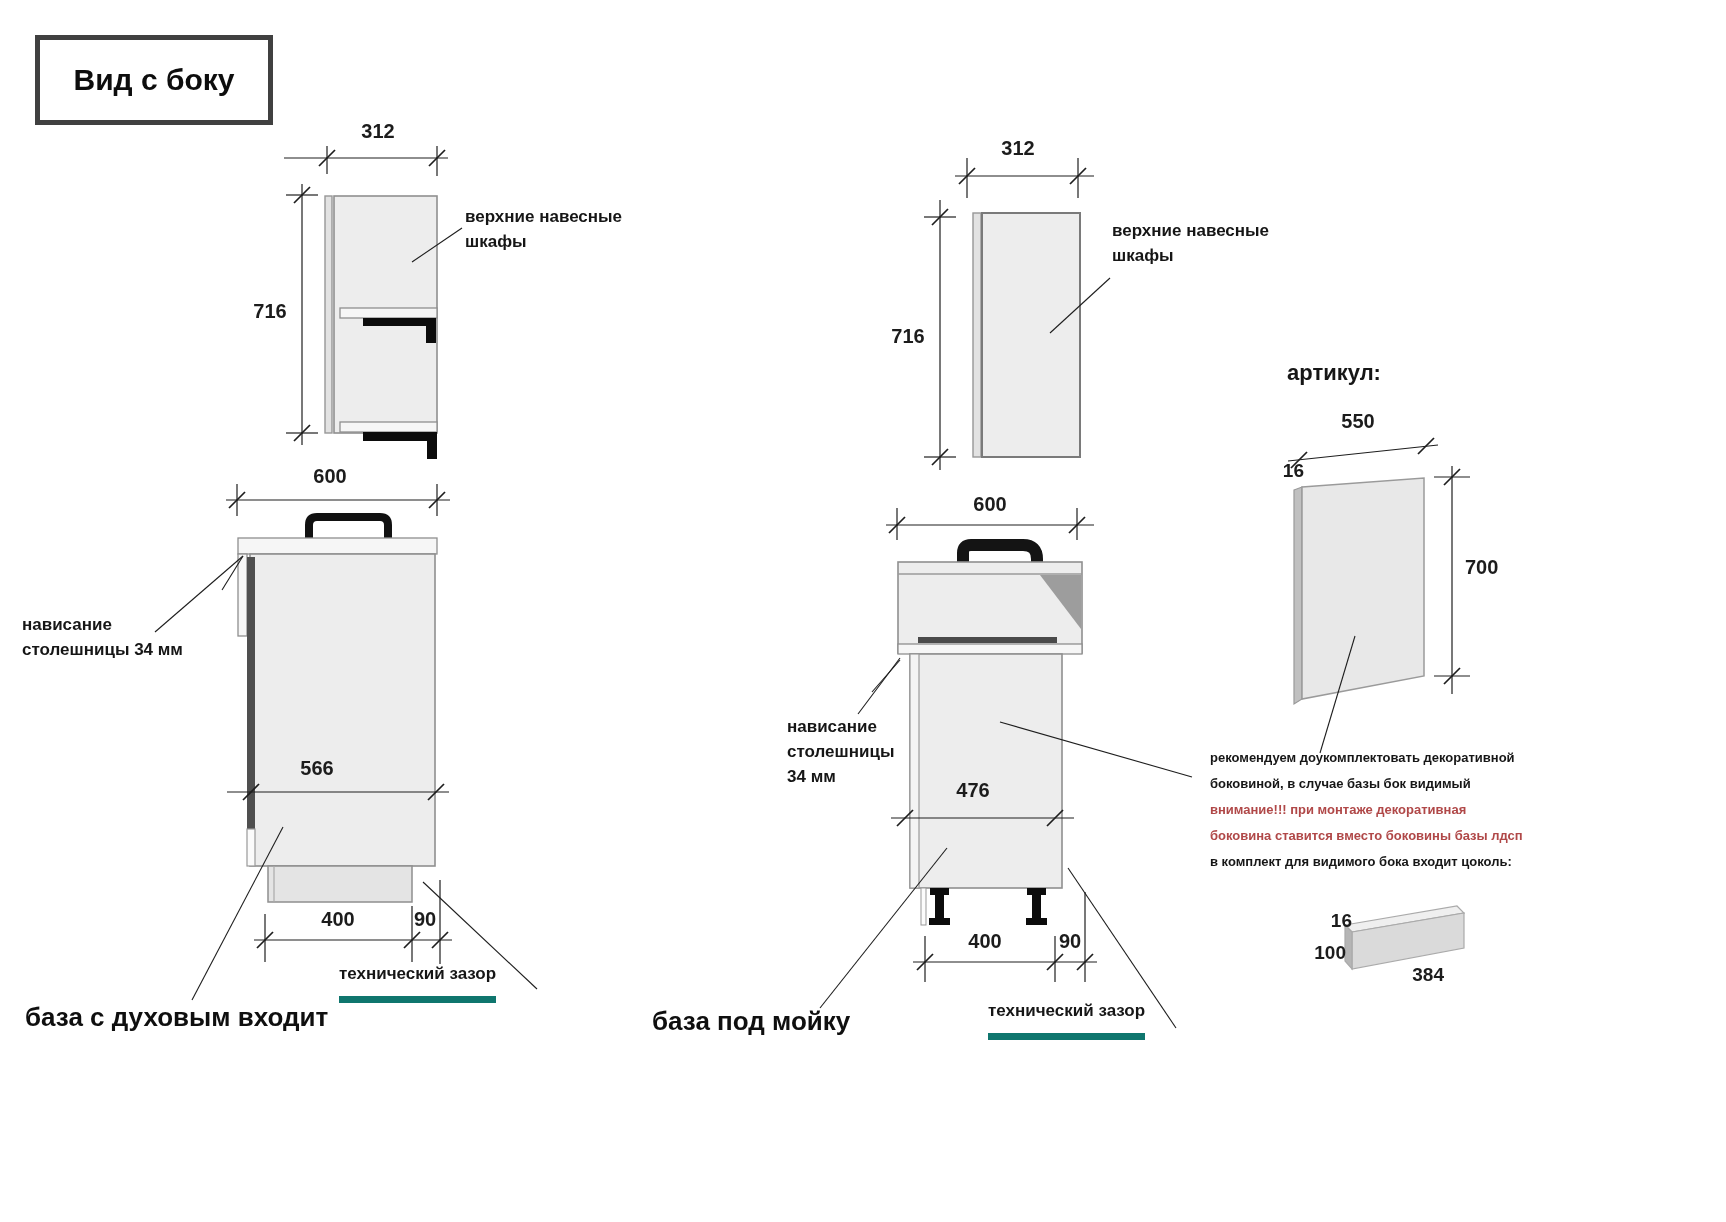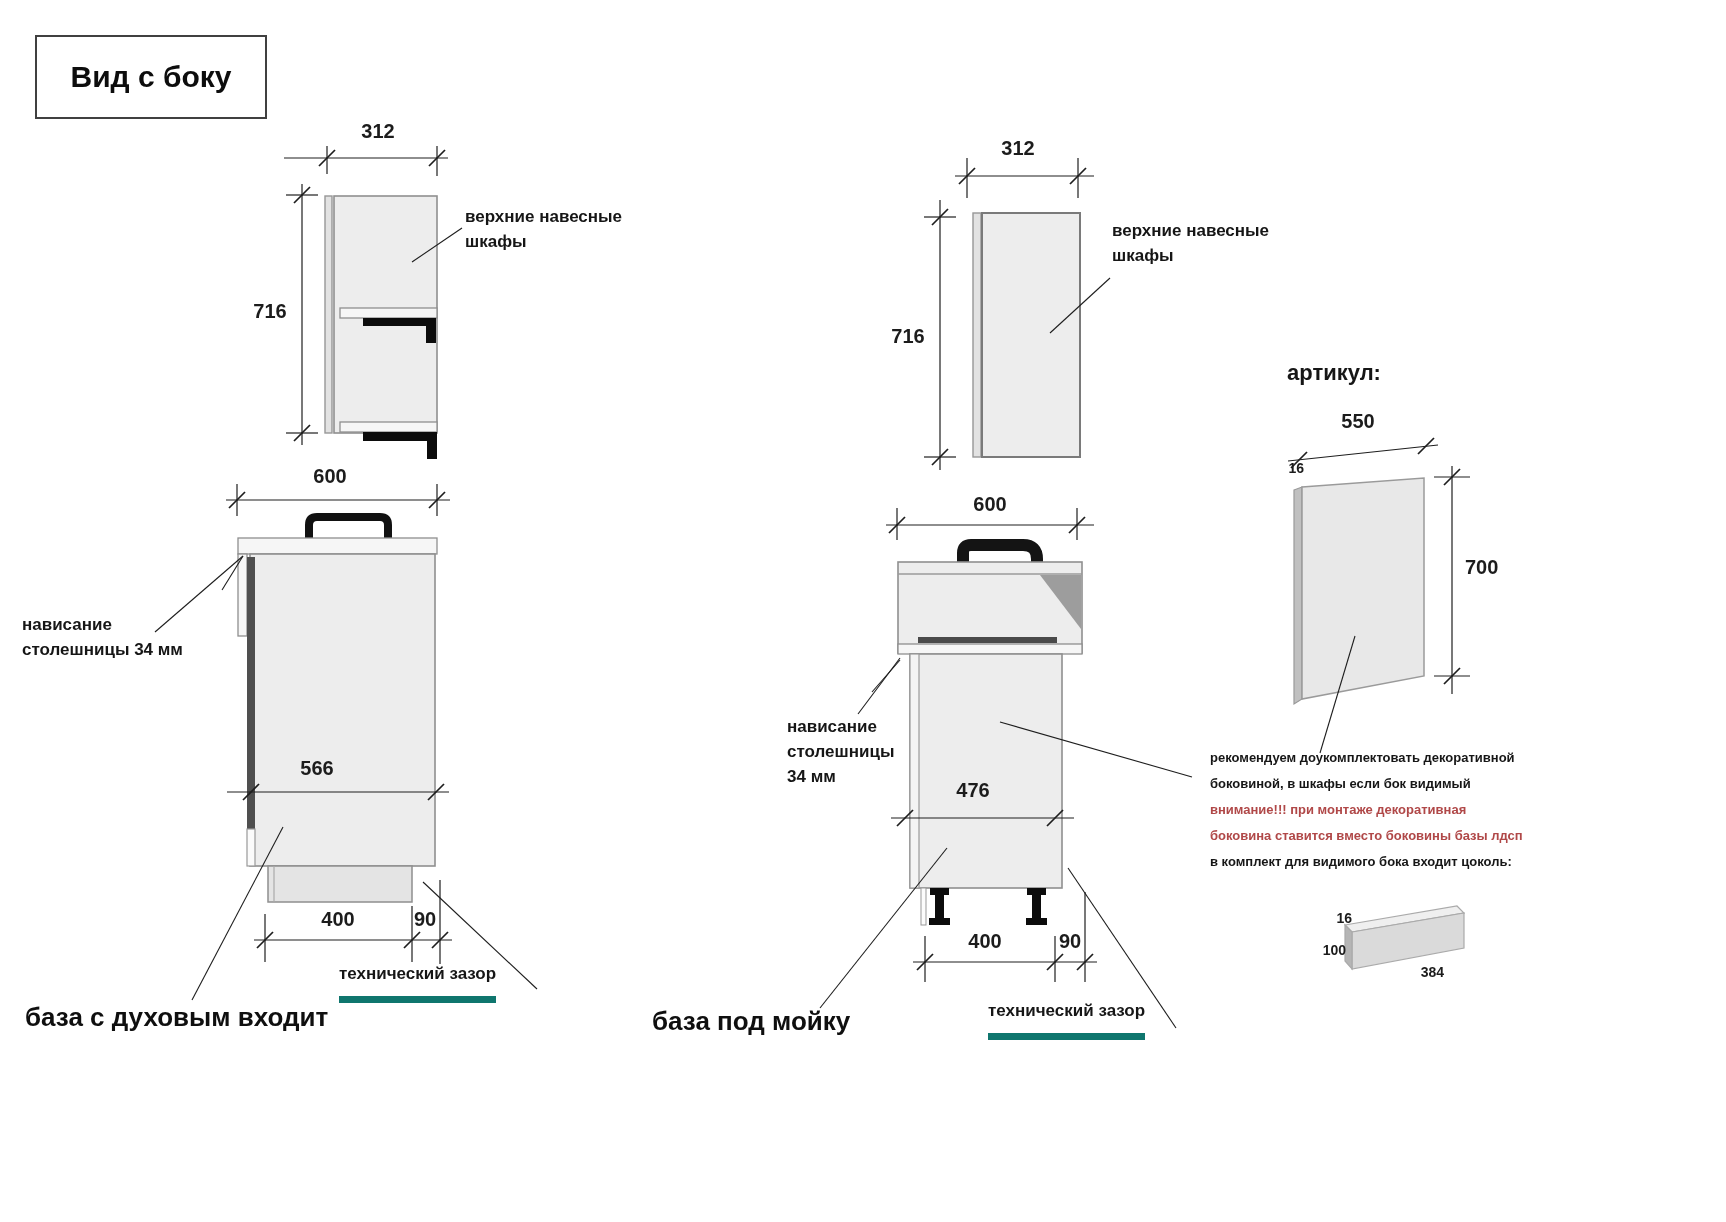--- a/index.html
+++ b/index.html
@@ -11,24 +11,24 @@
   .dim { position:absolute; font-weight:bold; font-size:20px; color:#1c1c1c; white-space:nowrap; }
   .ctr { text-align:center; }
   .rgt { text-align:right; }
   .callout { position:absolute; font-weight:bold; font-size:17px; line-height:25px; color:#161616; white-space:nowrap; }
   .caption { position:absolute; font-weight:bold; font-size:26px; color:#0f0f0f; white-space:nowrap; }
   .note { position:absolute; font-weight:bold; font-size:13px; color:#161616; white-space:nowrap; }
   .warn { color:#b04848; }
   .underlined { border-bottom:7px solid #0f766e; padding-bottom:10px; display:inline-block; }
   #title-box {
     position:absolute; left:35px; top:35px; width:228px; height:80px;
-    border:2px solid #404040; display:flex; align-items:center; justify-content:center;
+    border:5px solid #404040; display:flex; align-items:center; justify-content:center;
     font-weight:bold; font-size:30px; color:#0d0d0d;
   }
-  .small-dim { font-size:14px; }
+  .small-dim { font-size:19px; }
   
   .dimline { stroke:#1e1e1e; stroke-width:1.2; fill:none; }
   .tick { stroke:#1e1e1e; stroke-width:1.7; }
   .leader { stroke:#1e1e1e; stroke-width:1.1; fill:none; }
   .panel { fill:#ededed; stroke:#8f8f8f; stroke-width:1.6; }
   .panel-dk { fill:#ededed; stroke:#7a7a7a; stroke-width:2; }
   .panel-light { fill:#e2e2e2; stroke:#979797; stroke-width:1.4; }
   .shelf { fill:#f6f6f6; stroke:#8f8f8f; stroke-width:1.3; }
   .black { fill:#0c0c0c; }
 </style>
@@ -238,21 +238,21 @@
     <div>34 мм</div>
   </div>
   <div class="caption" style="left:652px; top:1006px;">база под мойку</div>
 
   <div class="callout" style="left:1287px; top:360px; font-size:22px;">артикул:</div>
   <div class="dim ctr" style="left:1312px; top:410px; width:92px;">550</div>
   <div class="dim rgt small-dim" style="left:1266px; top:460px; width:38px;">16</div>
   <div class="dim" style="left:1465px; top:556px; width:55px;">700</div>
 
   <div class="note" style="left:1210px; top:750px;">рекомендуем доукомплектовать декоративной</div>
-  <div class="note" style="left:1210px; top:776px;">боковиной, в шкафы если бок видимый</div>
+  <div class="note" style="left:1210px; top:776px;">боковиной, в случае базы бок видимый</div>
   <div class="note warn" style="left:1210px; top:802px;">внимание!!! при монтаже декоративная</div>
   <div class="note warn" style="left:1210px; top:828px;">боковина ставится вместо боковины базы лдсп</div>
   <div class="note" style="left:1210px; top:854px;">в комплект для видимого бока входит цоколь:</div>
 
   <div class="dim rgt small-dim" style="left:1310px; top:910px; width:42px;">16</div>
   <div class="dim rgt small-dim" style="left:1296px; top:942px; width:50px;">100</div>
   <div class="dim ctr small-dim" style="left:1392px; top:964px; width:52px;text-align:right;">384</div>
 
 </div>
 

